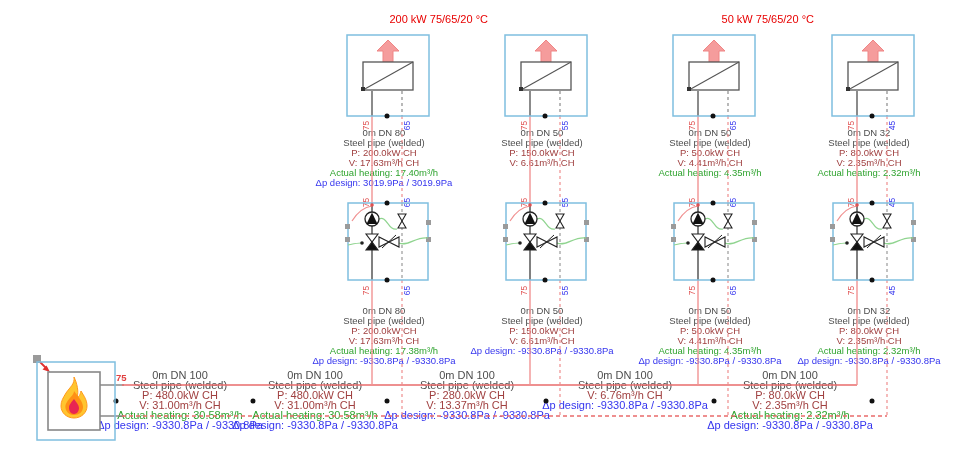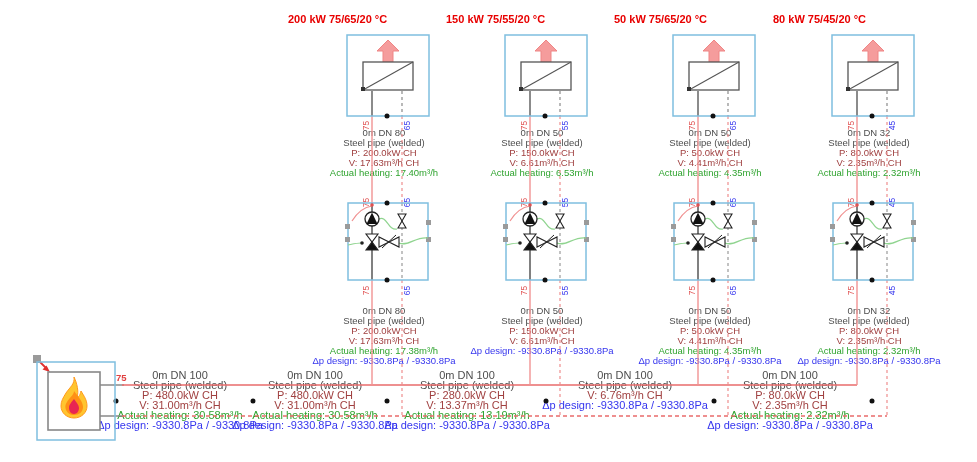--- a/index.html
+++ b/index.html
@@ -1,20 +1,20 @@
 <!DOCTYPE html>
 <html><head>
 <meta charset="utf-8">
 <style>
   html,body{margin:0;padding:0;}
   body{width:977px;height:462px;position:relative;overflow:hidden;background:#ffffff;
        font-family:"Liberation Sans",sans-serif;}
   .branch{position:absolute;top:0;width:200px;height:462px;}
-  .load{position:absolute;top:13px;left:0;width:200px;text-align:left;
-        font-size:11px;font-weight:bold;color:#e80000;white-space:nowrap;}
+  .load{position:absolute;top:13px;left:0;width:200px;text-align:right;
+        font-size:11px;font-weight:normal;color:#e80000;white-space:nowrap;}
   .tblock{position:absolute;left:-4px;width:200px;text-align:center;}
   .tb-top{top:128px;} .tb-bot{top:306px;}
   .tblock div{font-size:9.5px;line-height:10px;white-space:nowrap;}
   .ln-dn{color:#4d4d4d;} .ln-pv{color:#a04040;} .ln-act{color:#2fa32f;} .ln-dp{color:#3535ee;}
   .vl{position:absolute;width:16px;line-height:13px;text-align:center;font-size:8.5px;
       transform:rotate(-90deg);white-space:nowrap;}
   .vl.s{color:#e05050;} .vl.r{color:#3535ee;}
   .vA{top:119px;} .vB{top:196px;} .vC{top:284px;}
   .sx{left:70px;} .rx{left:111px;}
   .mcol{position:absolute;top:370px;width:200px;text-align:center;}
@@ -28,45 +28,44 @@
 <div class="branch" style="left:288px">
   <div class="load">200 kW 75/65/20 °C</div>
   <span class="vl s vA sx">75</span>
   <span class="vl r vA rx">65</span>
   <div class="tblock tb-top">
     <div class="ln-dn">0m DN 80</div>
     <div class="ln-dn">Steel pipe (welded)</div>
     <div class="ln-pv">P: 200.0kW CH</div>
     <div class="ln-pv">V: 17.63m³/h CH</div>
     <div class="ln-act">Actual heating: 17.40m³/h</div>
+    <div class="ln-dp">Δp design: 3019.9Pa / 3019.9Pa</div>
   </div>
   <span class="vl s vB sx">75</span>
   <span class="vl r vB rx">65</span>
   <span class="vl s vC sx">75</span>
   <span class="vl r vC rx">65</span>
   <div class="tblock tb-bot">
     <div class="ln-dn">0m DN 80</div>
     <div class="ln-dn">Steel pipe (welded)</div>
     <div class="ln-pv">P: 200.0kW CH</div>
     <div class="ln-pv">V: 17.63m³/h CH</div>
     <div class="ln-act">Actual heating: 17.38m³/h</div>
     <div class="ln-dp">Δp design: -9330.8Pa / -9330.8Pa</div>
   </div>
 </div>
 
 <div class="branch" style="left:446px">
-  <div class="load">150 kW 75/55/20 °C</div>
   <span class="vl s vA sx">75</span>
   <span class="vl r vA rx">55</span>
   <div class="tblock tb-top">
     <div class="ln-dn">0m DN 50</div>
     <div class="ln-dn">Steel pipe (welded)</div>
     <div class="ln-pv">P: 150.0kW CH</div>
     <div class="ln-pv">V: 6.61m³/h CH</div>
-    <div class="ln-act">Actual heating: 6.53m³/h</div>
   </div>
   <span class="vl s vB sx">75</span>
   <span class="vl r vB rx">55</span>
   <span class="vl s vC sx">75</span>
   <span class="vl r vC rx">55</span>
   <div class="tblock tb-bot">
     <div class="ln-dn">0m DN 50</div>
     <div class="ln-dn">Steel pipe (welded)</div>
     <div class="ln-pv">P: 150.0kW CH</div>
     <div class="ln-pv">V: 6.61m³/h CH</div>
@@ -93,21 +92,20 @@
     <div class="ln-dn">0m DN 50</div>
     <div class="ln-dn">Steel pipe (welded)</div>
     <div class="ln-pv">P: 50.0kW CH</div>
     <div class="ln-pv">V: 4.41m³/h CH</div>
     <div class="ln-act">Actual heating: 4.35m³/h</div>
     <div class="ln-dp">Δp design: -9330.8Pa / -9330.8Pa</div>
   </div>
 </div>
 
 <div class="branch" style="left:773px">
-  <div class="load">80 kW 75/45/20 °C</div>
   <span class="vl s vA sx">75</span>
   <span class="vl r vA rx">45</span>
   <div class="tblock tb-top">
     <div class="ln-dn">0m DN 32</div>
     <div class="ln-dn">Steel pipe (welded)</div>
     <div class="ln-pv">P: 80.0kW CH</div>
     <div class="ln-pv">V: 2.35m³/h CH</div>
     <div class="ln-act">Actual heating: 2.32m³/h</div>
   </div>
   <span class="vl s vB sx">75</span>
@@ -138,21 +136,20 @@
   <div class="ln-pv">P: 480.0kW CH</div>
   <div class="ln-pv">V: 31.00m³/h CH</div>
   <div class="ln-act">Actual heating: 30.58m³/h</div>
   <div class="ln-dp">Δp design: -9330.8Pa / -9330.8Pa</div>
 </div>
 <div class="mcol" style="left:367px">
   <div class="ln-dn">0m DN 100</div>
   <div class="ln-dn">Steel pipe (welded)</div>
   <div class="ln-pv">P: 280.0kW CH</div>
   <div class="ln-pv">V: 13.37m³/h CH</div>
-  <div class="ln-act">Actual heating: 13.19m³/h</div>
   <div class="ln-dp">Δp design: -9330.8Pa / -9330.8Pa</div>
 </div>
 <div class="mcol" style="left:525px">
   <div class="ln-dn">0m DN 100</div>
   <div class="ln-dn">Steel pipe (welded)</div>
   <div class="ln-pv">V: 6.76m³/h CH</div>
   <div class="ln-dp">Δp design: -9330.8Pa / -9330.8Pa</div>
 </div>
 <div class="mcol" style="left:690px">
   <div class="ln-dn">0m DN 100</div>

